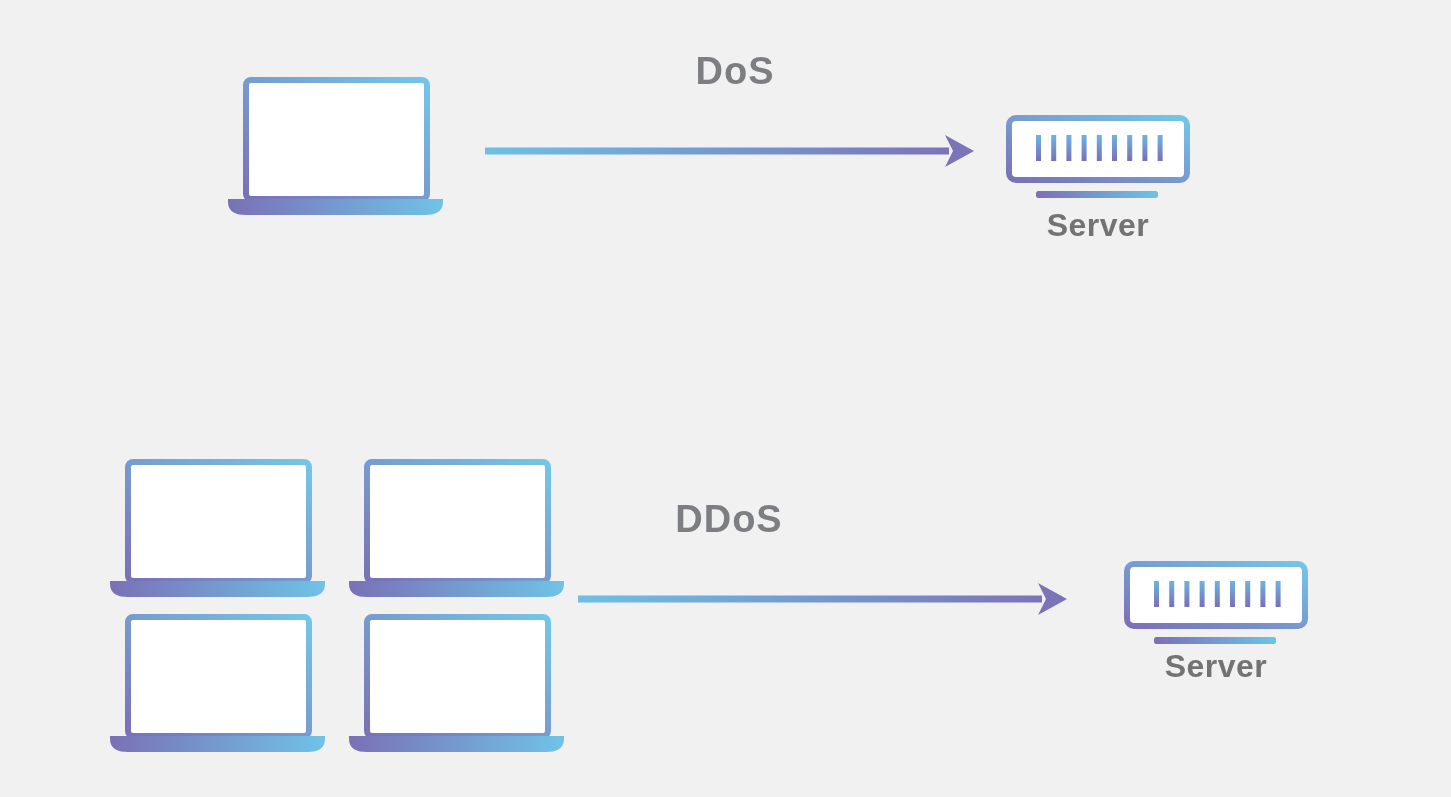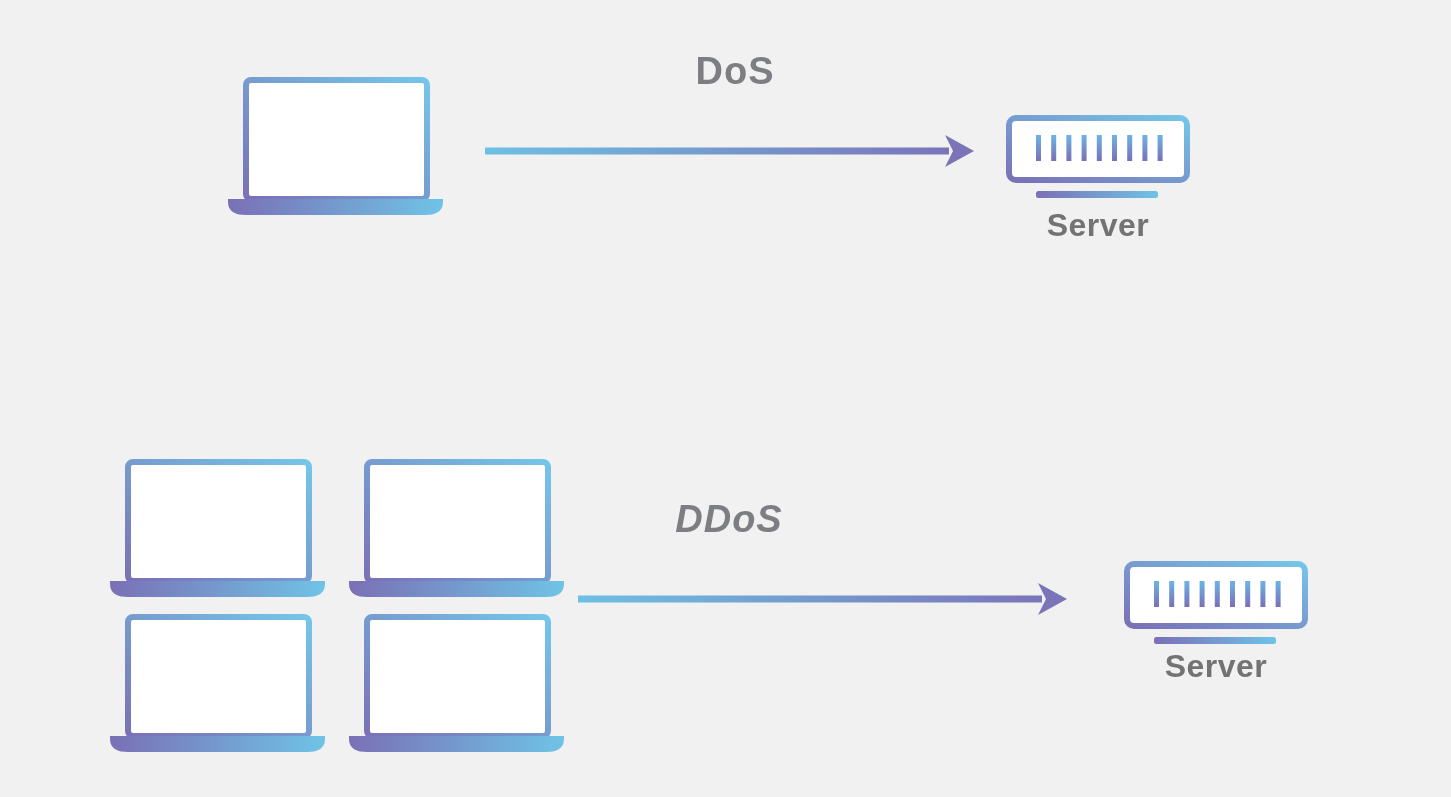--- a/index.html
+++ b/index.html
@@ -35,21 +35,21 @@
   .pos-laptop-top  { left: 228px;  top: 77px;  }
   .pos-laptop-b1   { left: 110px;  top: 459px; }
   .pos-laptop-b2   { left: 349px;  top: 459px; }
   .pos-laptop-b3   { left: 110px;  top: 614px; }
   .pos-laptop-b4   { left: 349px;  top: 614px; }
   .pos-arrow-1     { left: 485px;  top: 134px; }
   .pos-arrow-2     { left: 578px;  top: 582px; }
   .pos-server-1    { left: 1006px; top: 115px; }
   .pos-server-2    { left: 1124px; top: 561px; }
   .pos-label-dos     { left: 735px;  top: 50px;  }
-  .pos-label-ddos    { left: 729px;  top: 498px; font-style: italic; }
+  .pos-label-ddos    { left: 729px;  top: 498px; }
   .pos-label-server1 { left: 1098px; top: 207px; }
   .pos-label-server2 { left: 1216px; top: 648px; }
 
   .icon-wrap { line-height: 0; }
 </style>
 </head>
 <body>
 
 <div class="canvas">
 

